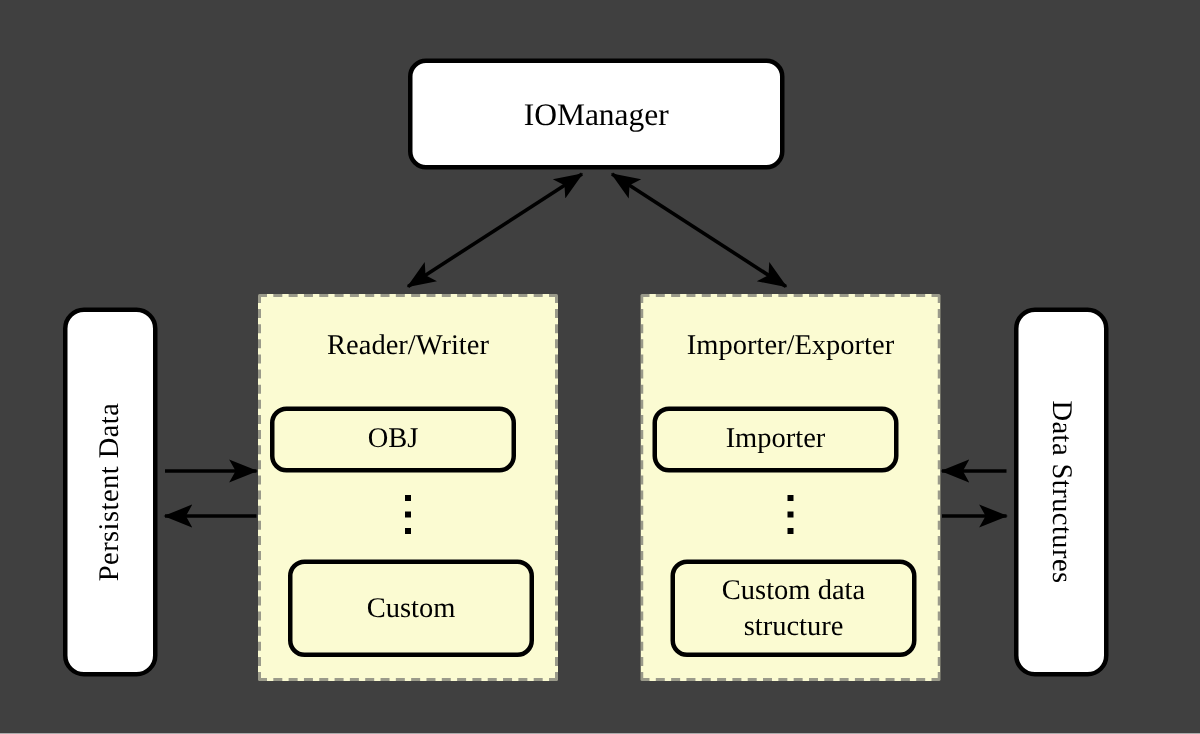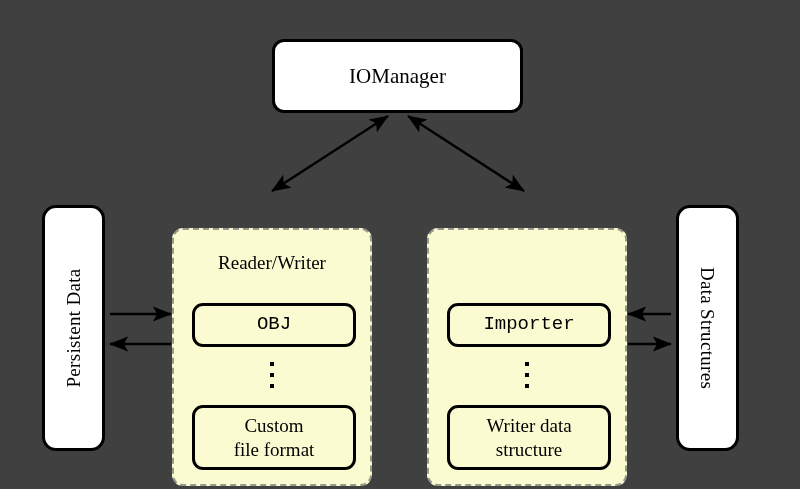--- a/index.html
+++ b/index.html
@@ -70,23 +70,22 @@
     letter-spacing: 0.3px;
   }
   .vtext.up   { transform: rotate(-90deg); }
   .vtext.down { transform: rotate(90deg); }
 
   
   .group {
     position: absolute;
     box-sizing: border-box;
     border: 2px dashed #9a9a8a;
-    border-radius: 11px;
+    border-radius: 1px;
     background: #fbfbd2;
-    margin-top: 32px;
   }
   #group-readerwriter {
     left: 172px;
     top: 196px;
     width: 200px;
     height: 258px;
   }
   #group-importerexporter {
     left: 427px;
     top: 196px;
@@ -111,25 +110,24 @@
     border-radius: 11px;
     background: #fbfbd2;
     display: flex;
     align-items: center;
     justify-content: center;
     text-align: center;
     font-size: 19px;
     line-height: 1.22;
   }
   .inner.top {
-    left: 18px;
+    left: 6px;
     top: 73px;
     width: 164px;
     height: 44px;
-    font-family: Liberation Mono, monospace;
   }
   .inner.bottom {
     left: 18px;
     top: 175px;
     width: 164px;
     height: 65px;
     text-align: center;
   }
 
   
@@ -186,40 +184,40 @@
 
     <div class="vdots">
       <i></i>
       <i></i>
       <i></i>
     </div>
 
     <div class="inner bottom">
       <span>
         <span>Custom</span><br>
-        <span>file format</span>
       </span>
     </div>
   </div>
 
   <div class="group" id="group-importerexporter">
+    <div class="group-title">Importer/Exporter</div>
 
     <div class="inner top">
       <span>Importer</span>
     </div>
 
     <div class="vdots">
       <i></i>
       <i></i>
       <i></i>
     </div>
 
     <div class="inner bottom">
       <span>
-        <span>Writer data</span><br>
+        <span>Custom data</span><br>
         <span>structure</span>
       </span>
     </div>
   </div>
 
   <svg id="arrows" viewBox="0 0 800 489">
     <defs>
       <marker id="ah" markerWidth="9" markerHeight="9" refX="7.6" refY="3.2" orient="auto" markerUnits="strokeWidth">
         <path d="M0,0 L8,3.2 L0,6.4 L1.8,3.2 z" fill="#000000"></path>
       </marker>

